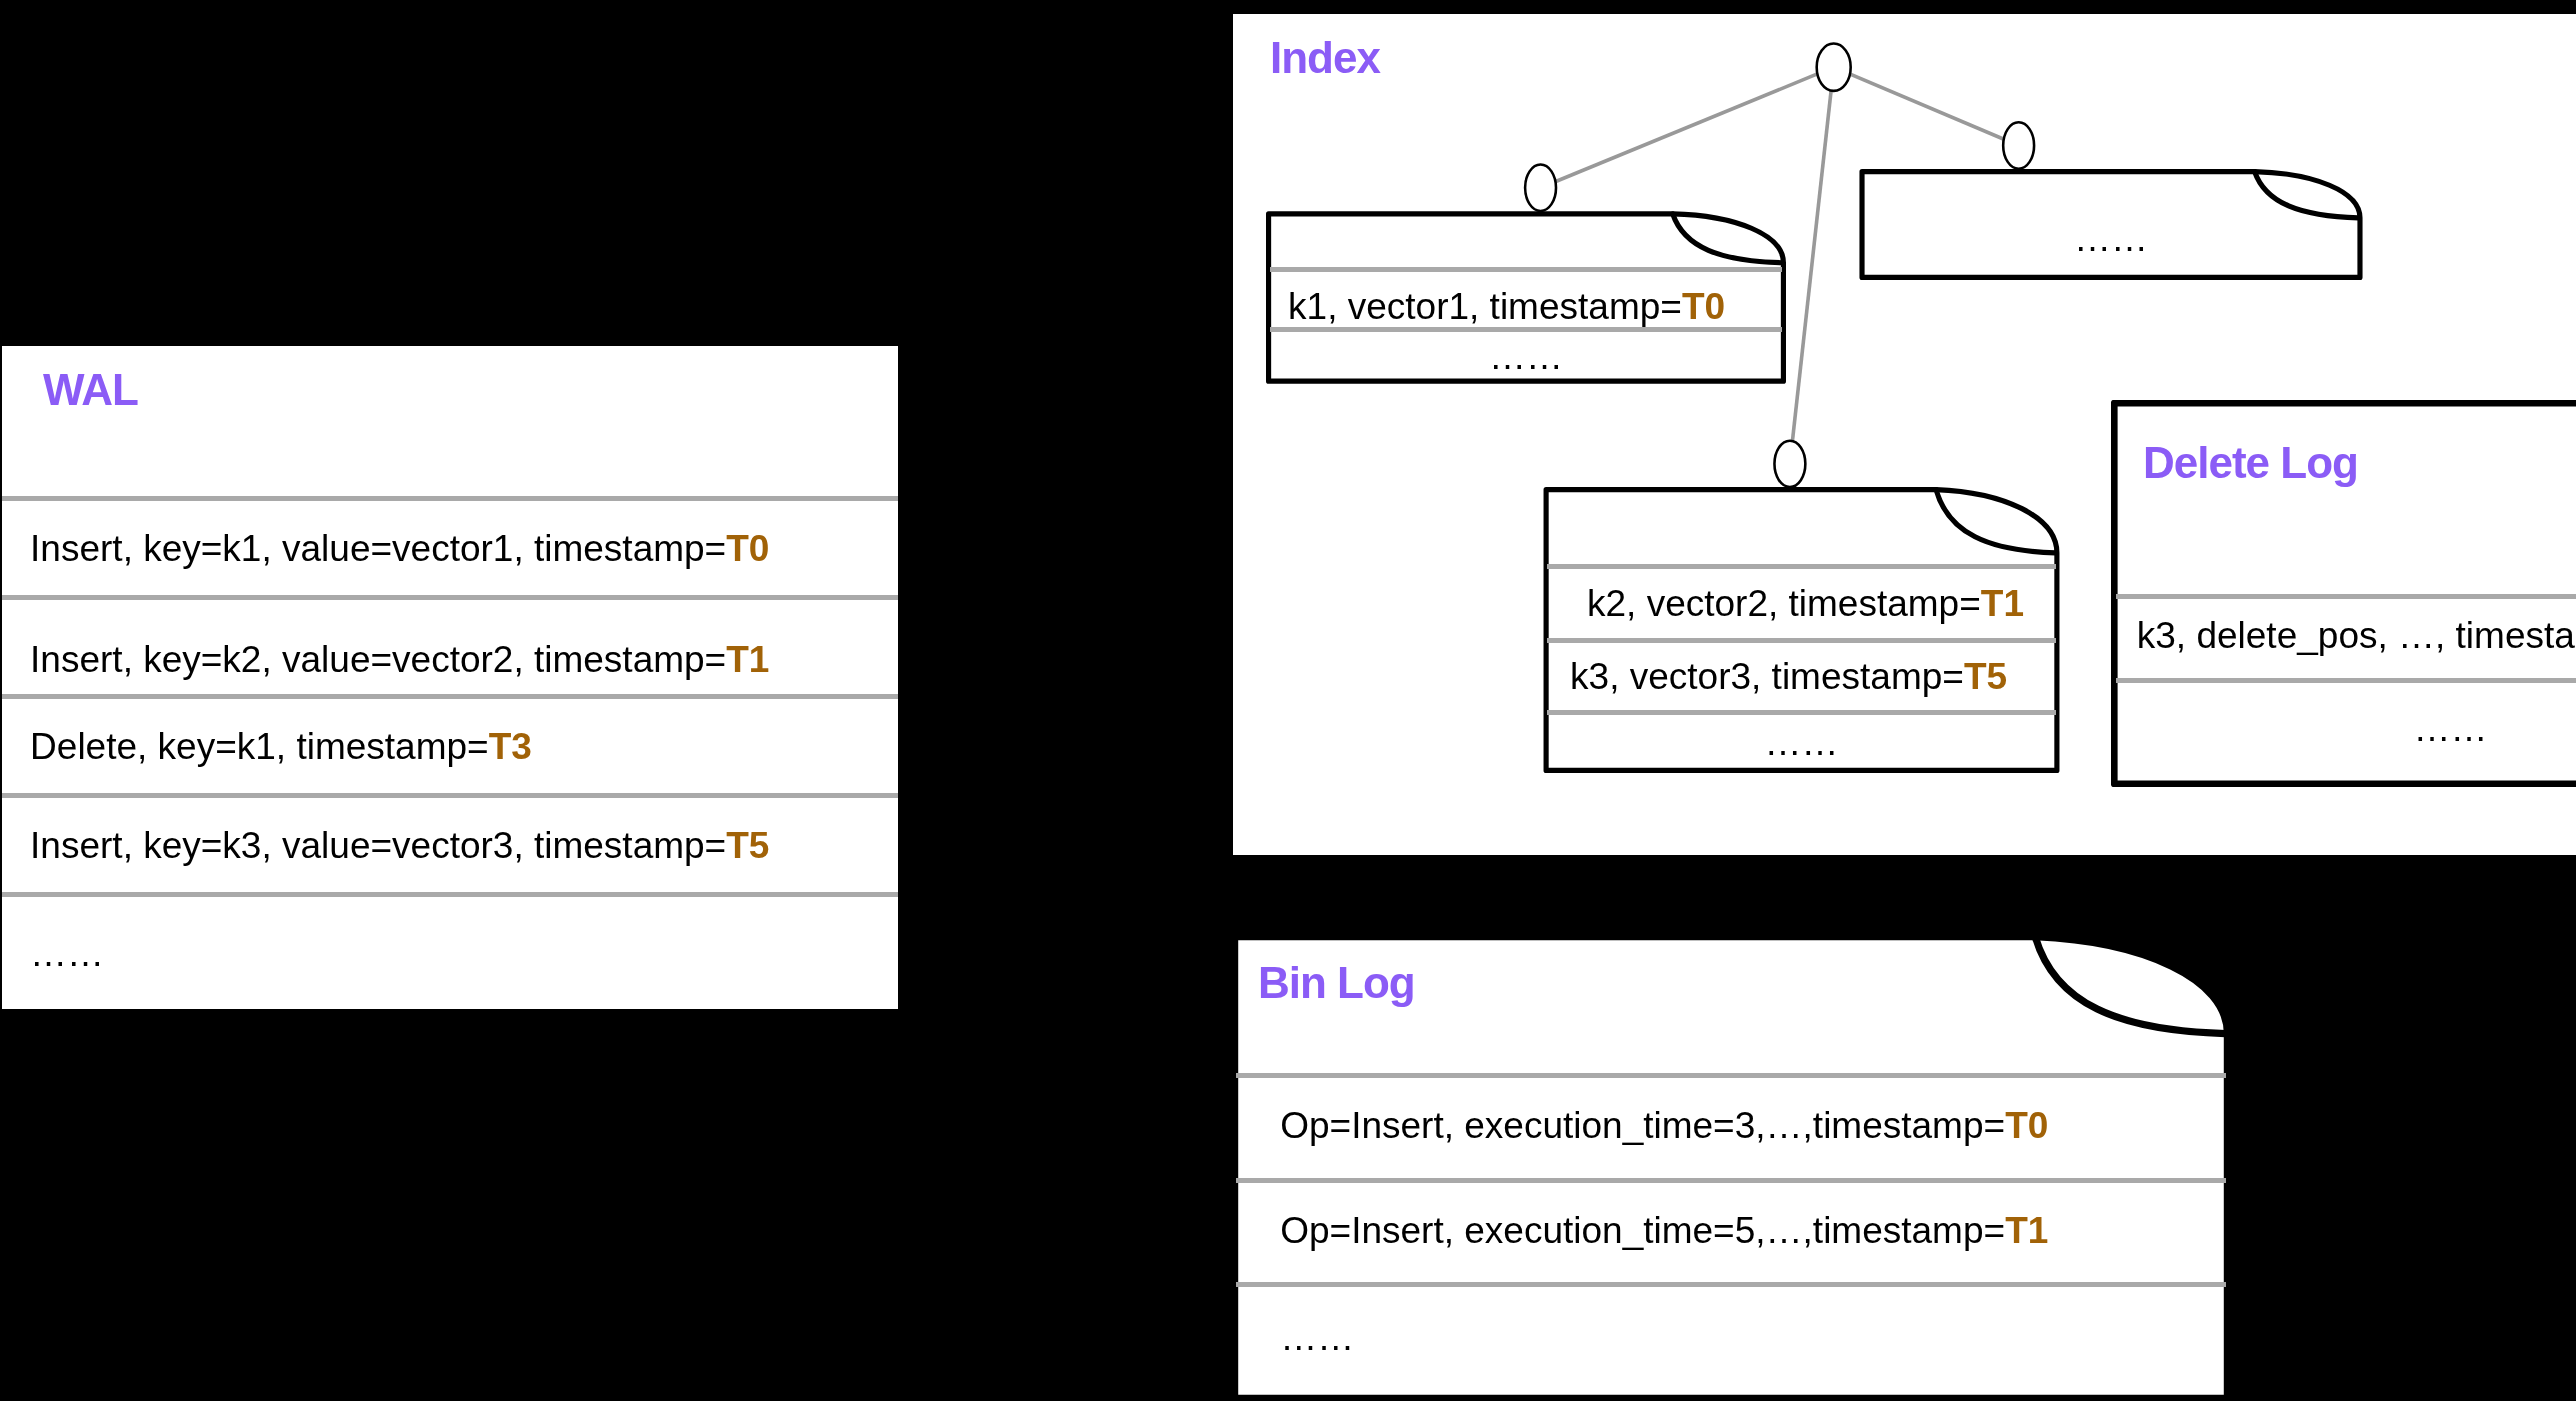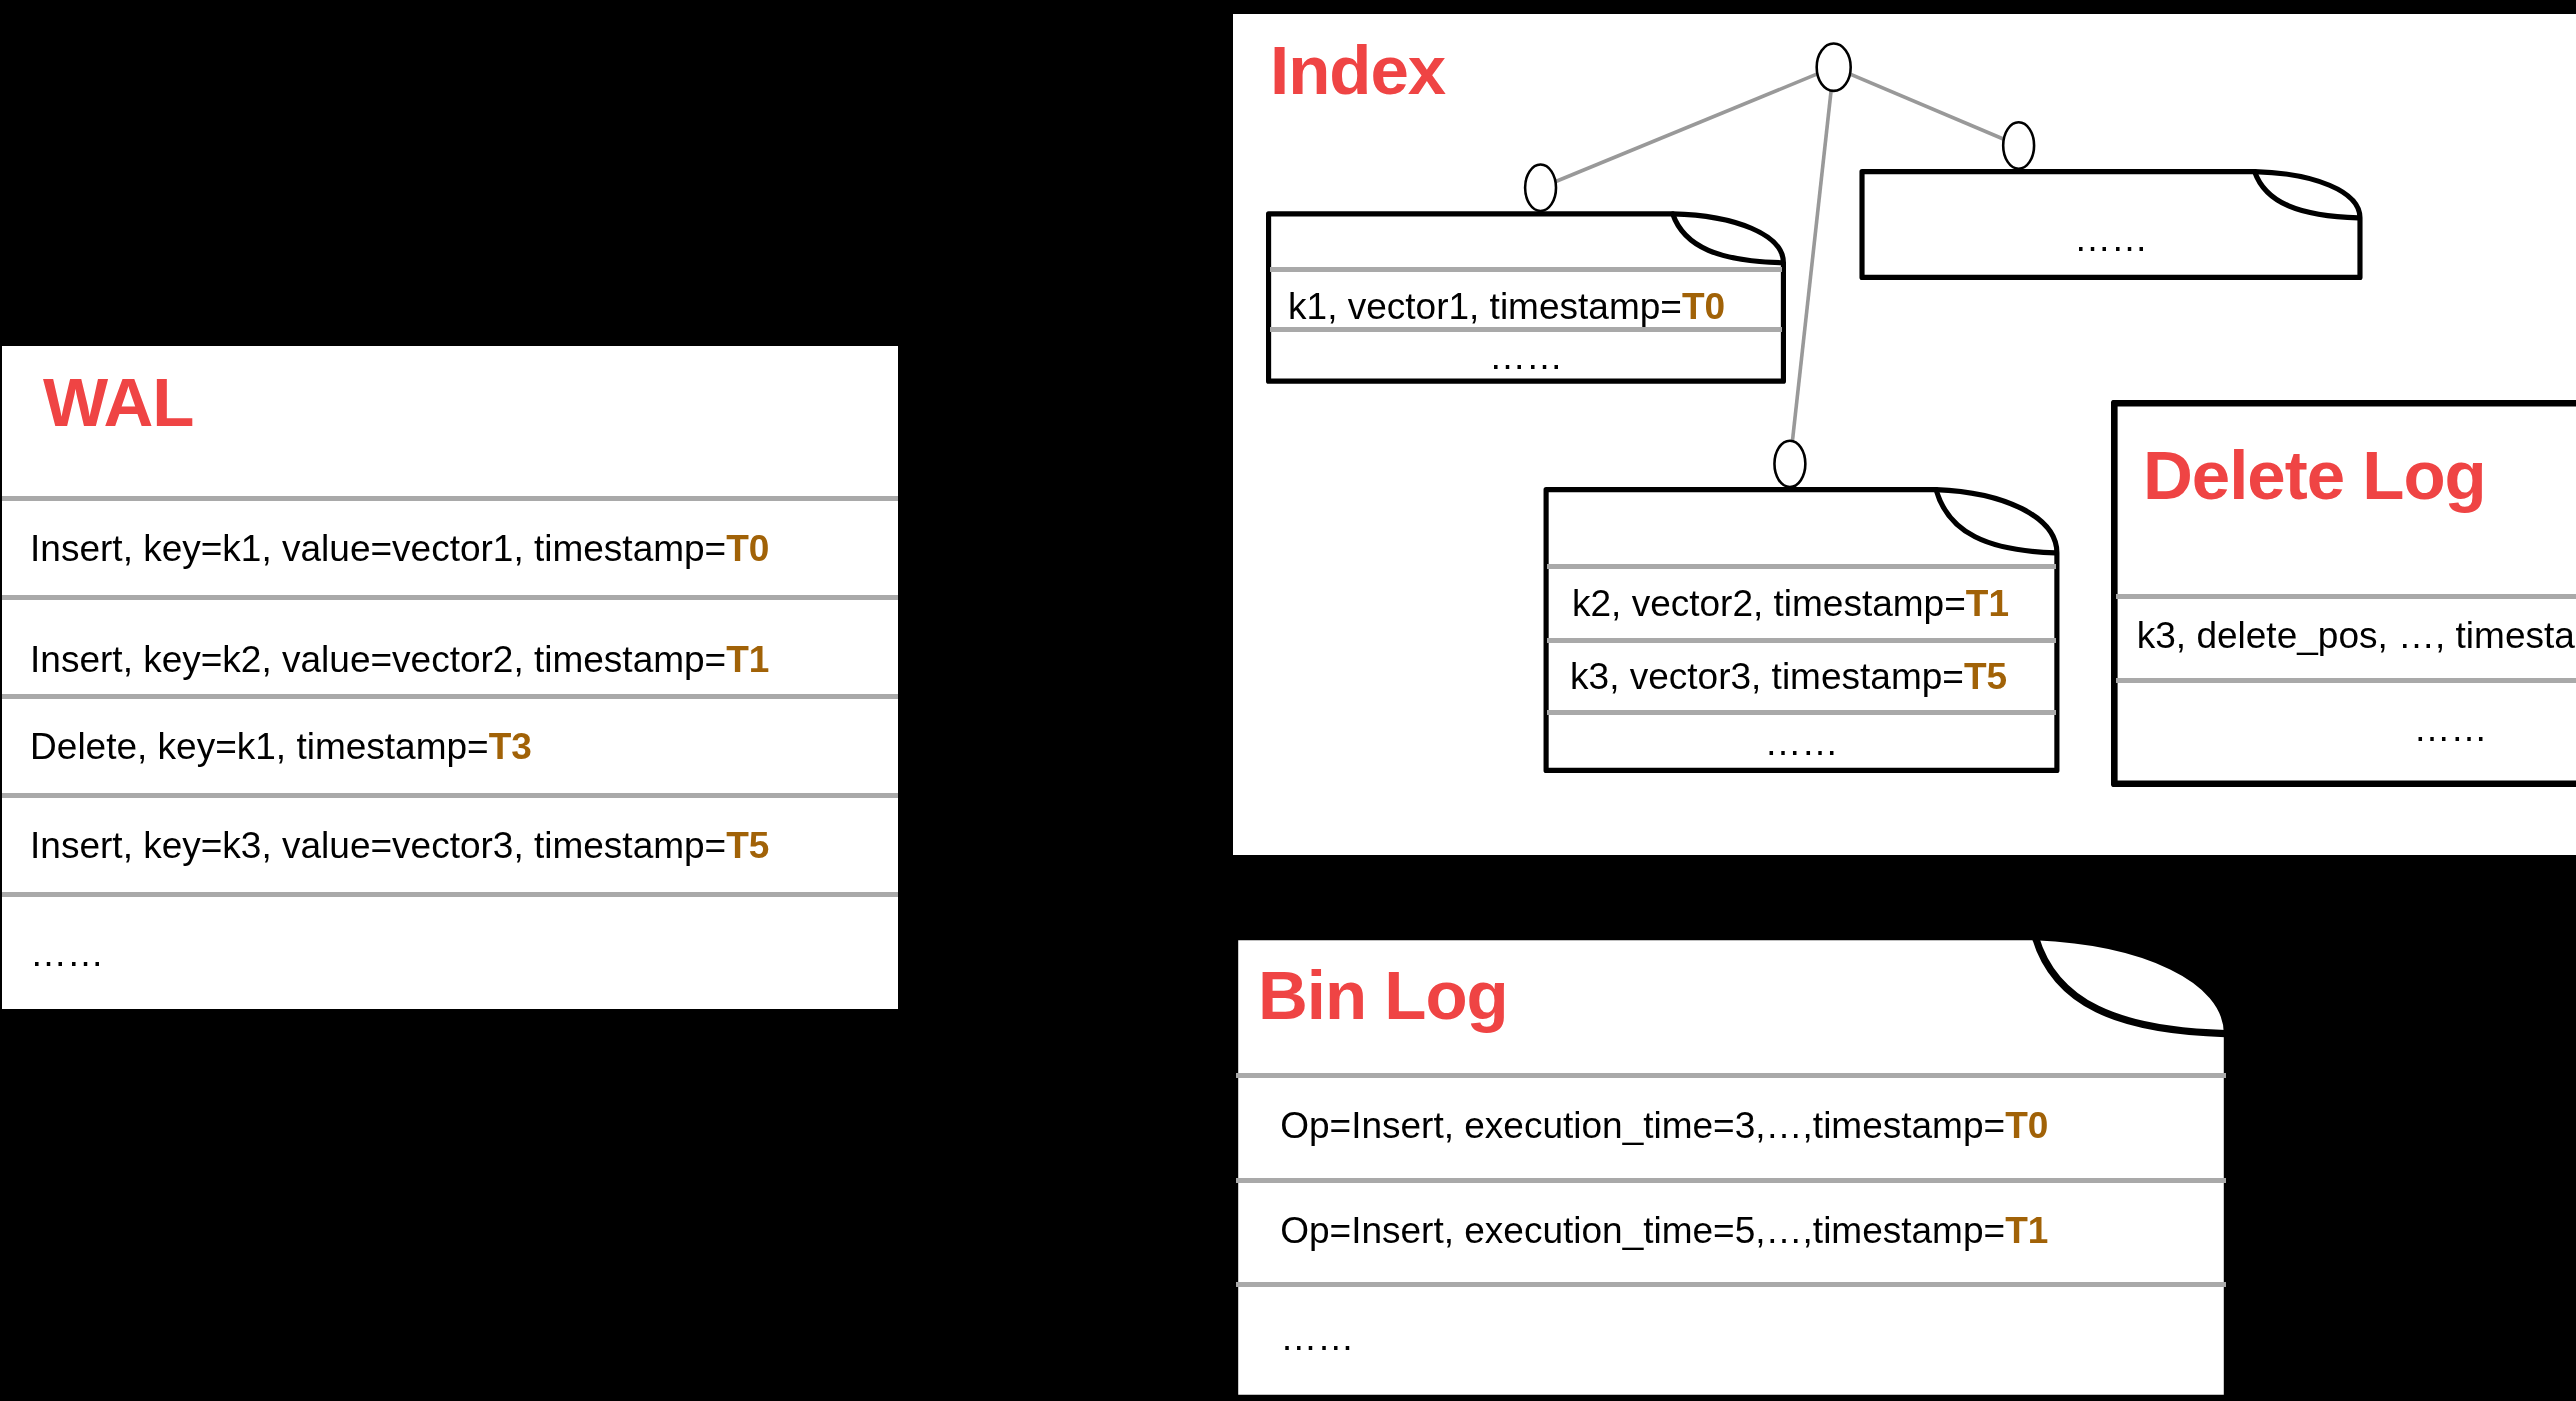--- a/index.html
+++ b/index.html
@@ -15,23 +15,23 @@
     font-family: "Liberation Sans", "DejaVu Sans", sans-serif;
     color: #000000;
   }
   .panel {
     position: absolute;
     background: #ffffff;
   }
   .title {
     position: absolute;
     font-weight: 700;
-    font-size: 69px;
+    font-size: 44px;
     letter-spacing: -1px;
-    color: #ef4444;
+    color: #8b5cf6;
     white-space: nowrap;
     line-height: 1;
   }
   .divider {
     position: absolute;
     height: 4.6px;
     background: #a9a9a9;
   }
   .row {
     position: absolute;
@@ -138,21 +138,21 @@
   </div>
 
   <div class="filebox" style="left:310px; top:473px; width:517px; height:286px;">
     <svg class="outline" width="517" height="286" viewBox="0 0 1003 556">
       <path d="M5 5 H763 C895 10, 998 58, 998 128 V551 H5 Z" fill="#ffffff" stroke="#000000" stroke-width="10" stroke-linejoin="round"></path>
       <path d="M763 5 C787 90, 864 124, 995 128" fill="none" stroke="#000000" stroke-width="10" stroke-linecap="round"></path>
     </svg>
     <div class="divider" style="left:4.1px; right:4.1px; top:77px;"></div>
     <div class="divider" style="left:4.1px; right:4.1px; top:151px;"></div>
     <div class="divider" style="left:4.1px; right:4.1px; top:223px;"></div>
-    <div class="row" style="left:6px; right:4.1px; top:82px; height:69px; padding-left:23px;">
+    <div class="row" style="left:21px; right:4.1px; top:82px; height:69px; padding-left:23px;">
       <span>k2, vector2, timestamp=</span>
         <span class="ts">T1</span>
     </div>
     <div class="row" style="left:4.1px; right:4.1px; top:156px; height:67px; padding-left:23px;">
       <span>k3, vector3, timestamp=</span>
         <span class="ts">T5</span>
     </div>
     <div class="row center" style="left:4.1px; right:4.1px; top:228px; height:54px;">
       <span>……</span>
     </div>

